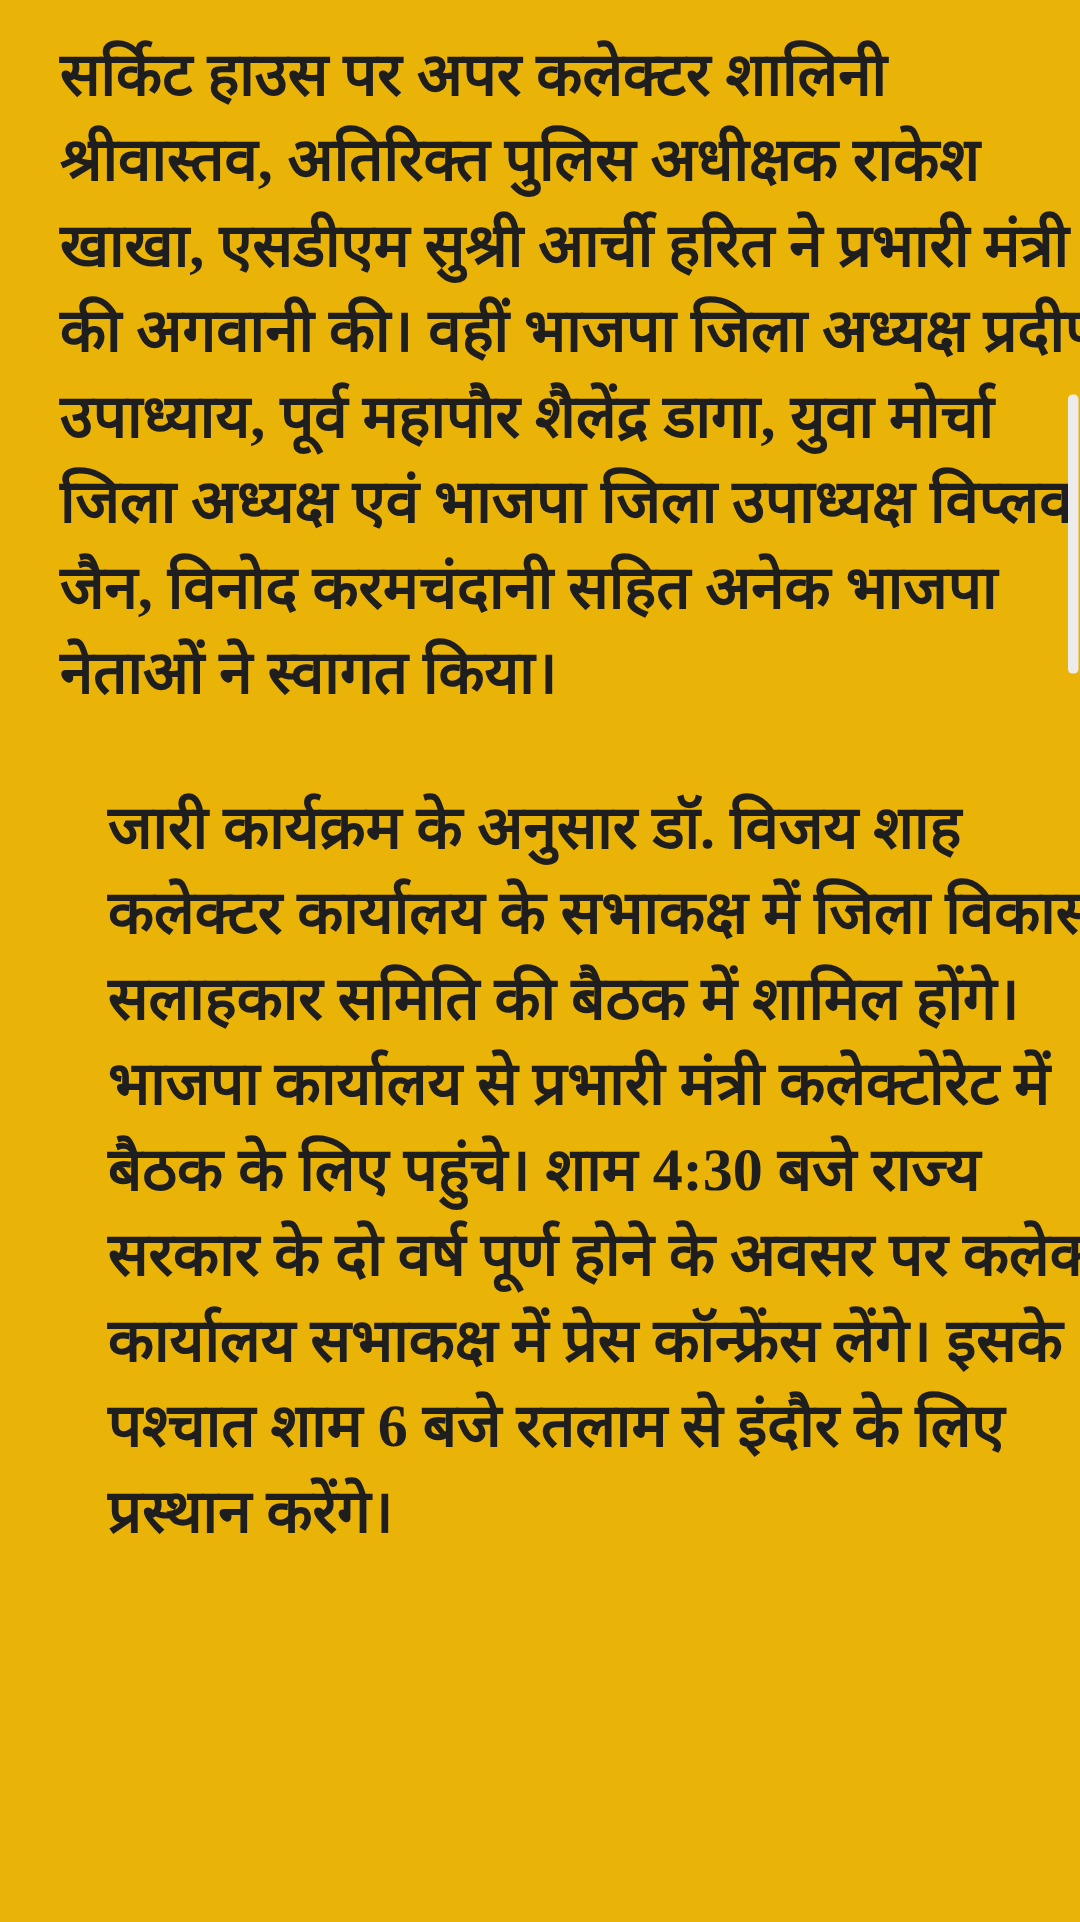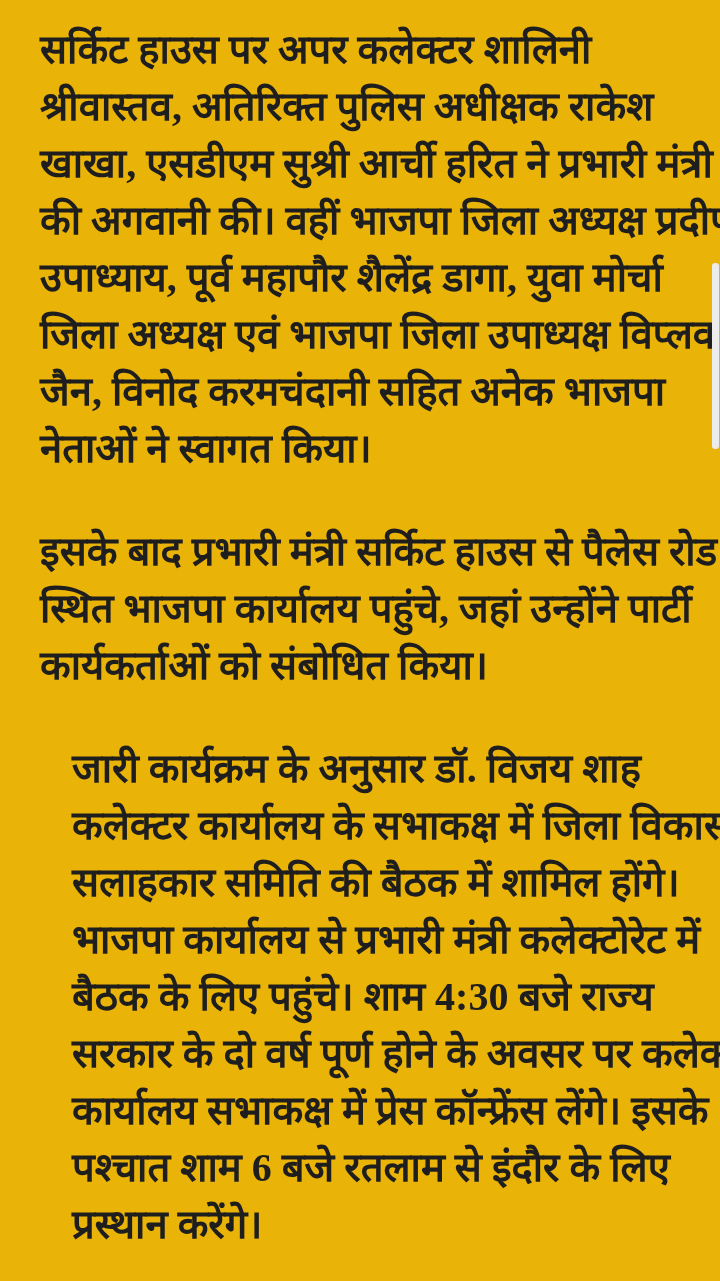--- a/index.html
+++ b/index.html
@@ -65,23 +65,20 @@
 
   <div class="article">
     <p>सर्किट हाउस पर अपर कलेक्टर शालिनी
 श्रीवास्तव, अतिरिक्त पुलिस अधीक्षक राकेश
 खाखा, एसडीएम सुश्री आर्ची हरित ने प्रभारी मंत्री
 की अगवानी की। वहीं भाजपा जिला अध्यक्ष प्रदीप
 उपाध्याय, पूर्व महापौर शैलेंद्र डागा, युवा मोर्चा
 जिला अध्यक्ष एवं भाजपा जिला उपाध्यक्ष विप्लव
 जैन, विनोद करमचंदानी सहित अनेक भाजपा
 नेताओं ने स्वागत किया।</p>
-    <p>इसके बाद प्रभारी मंत्री सर्किट हाउस से पैलेस रोड
-स्थित भाजपा कार्यालय पहुंचे, जहां उन्होंने पार्टी
-कार्यकर्ताओं को संबोधित किया।</p>
     <p>जारी कार्यक्रम के अनुसार डॉ. विजय शाह
 कलेक्टर कार्यालय के सभाकक्ष में जिला विकास
 सलाहकार समिति की बैठक में शामिल होंगे।
 भाजपा कार्यालय से प्रभारी मंत्री कलेक्टोरेट में
 बैठक के लिए पहुंचे। शाम 4:30 बजे राज्य
 सरकार के दो वर्ष पूर्ण होने के अवसर पर कलेक्टर
 कार्यालय सभाकक्ष में प्रेस कॉन्फ्रेंस लेंगे। इसके
 पश्चात शाम 6 बजे रतलाम से इंदौर के लिए
 प्रस्थान करेंगे।</p>
   </div>

